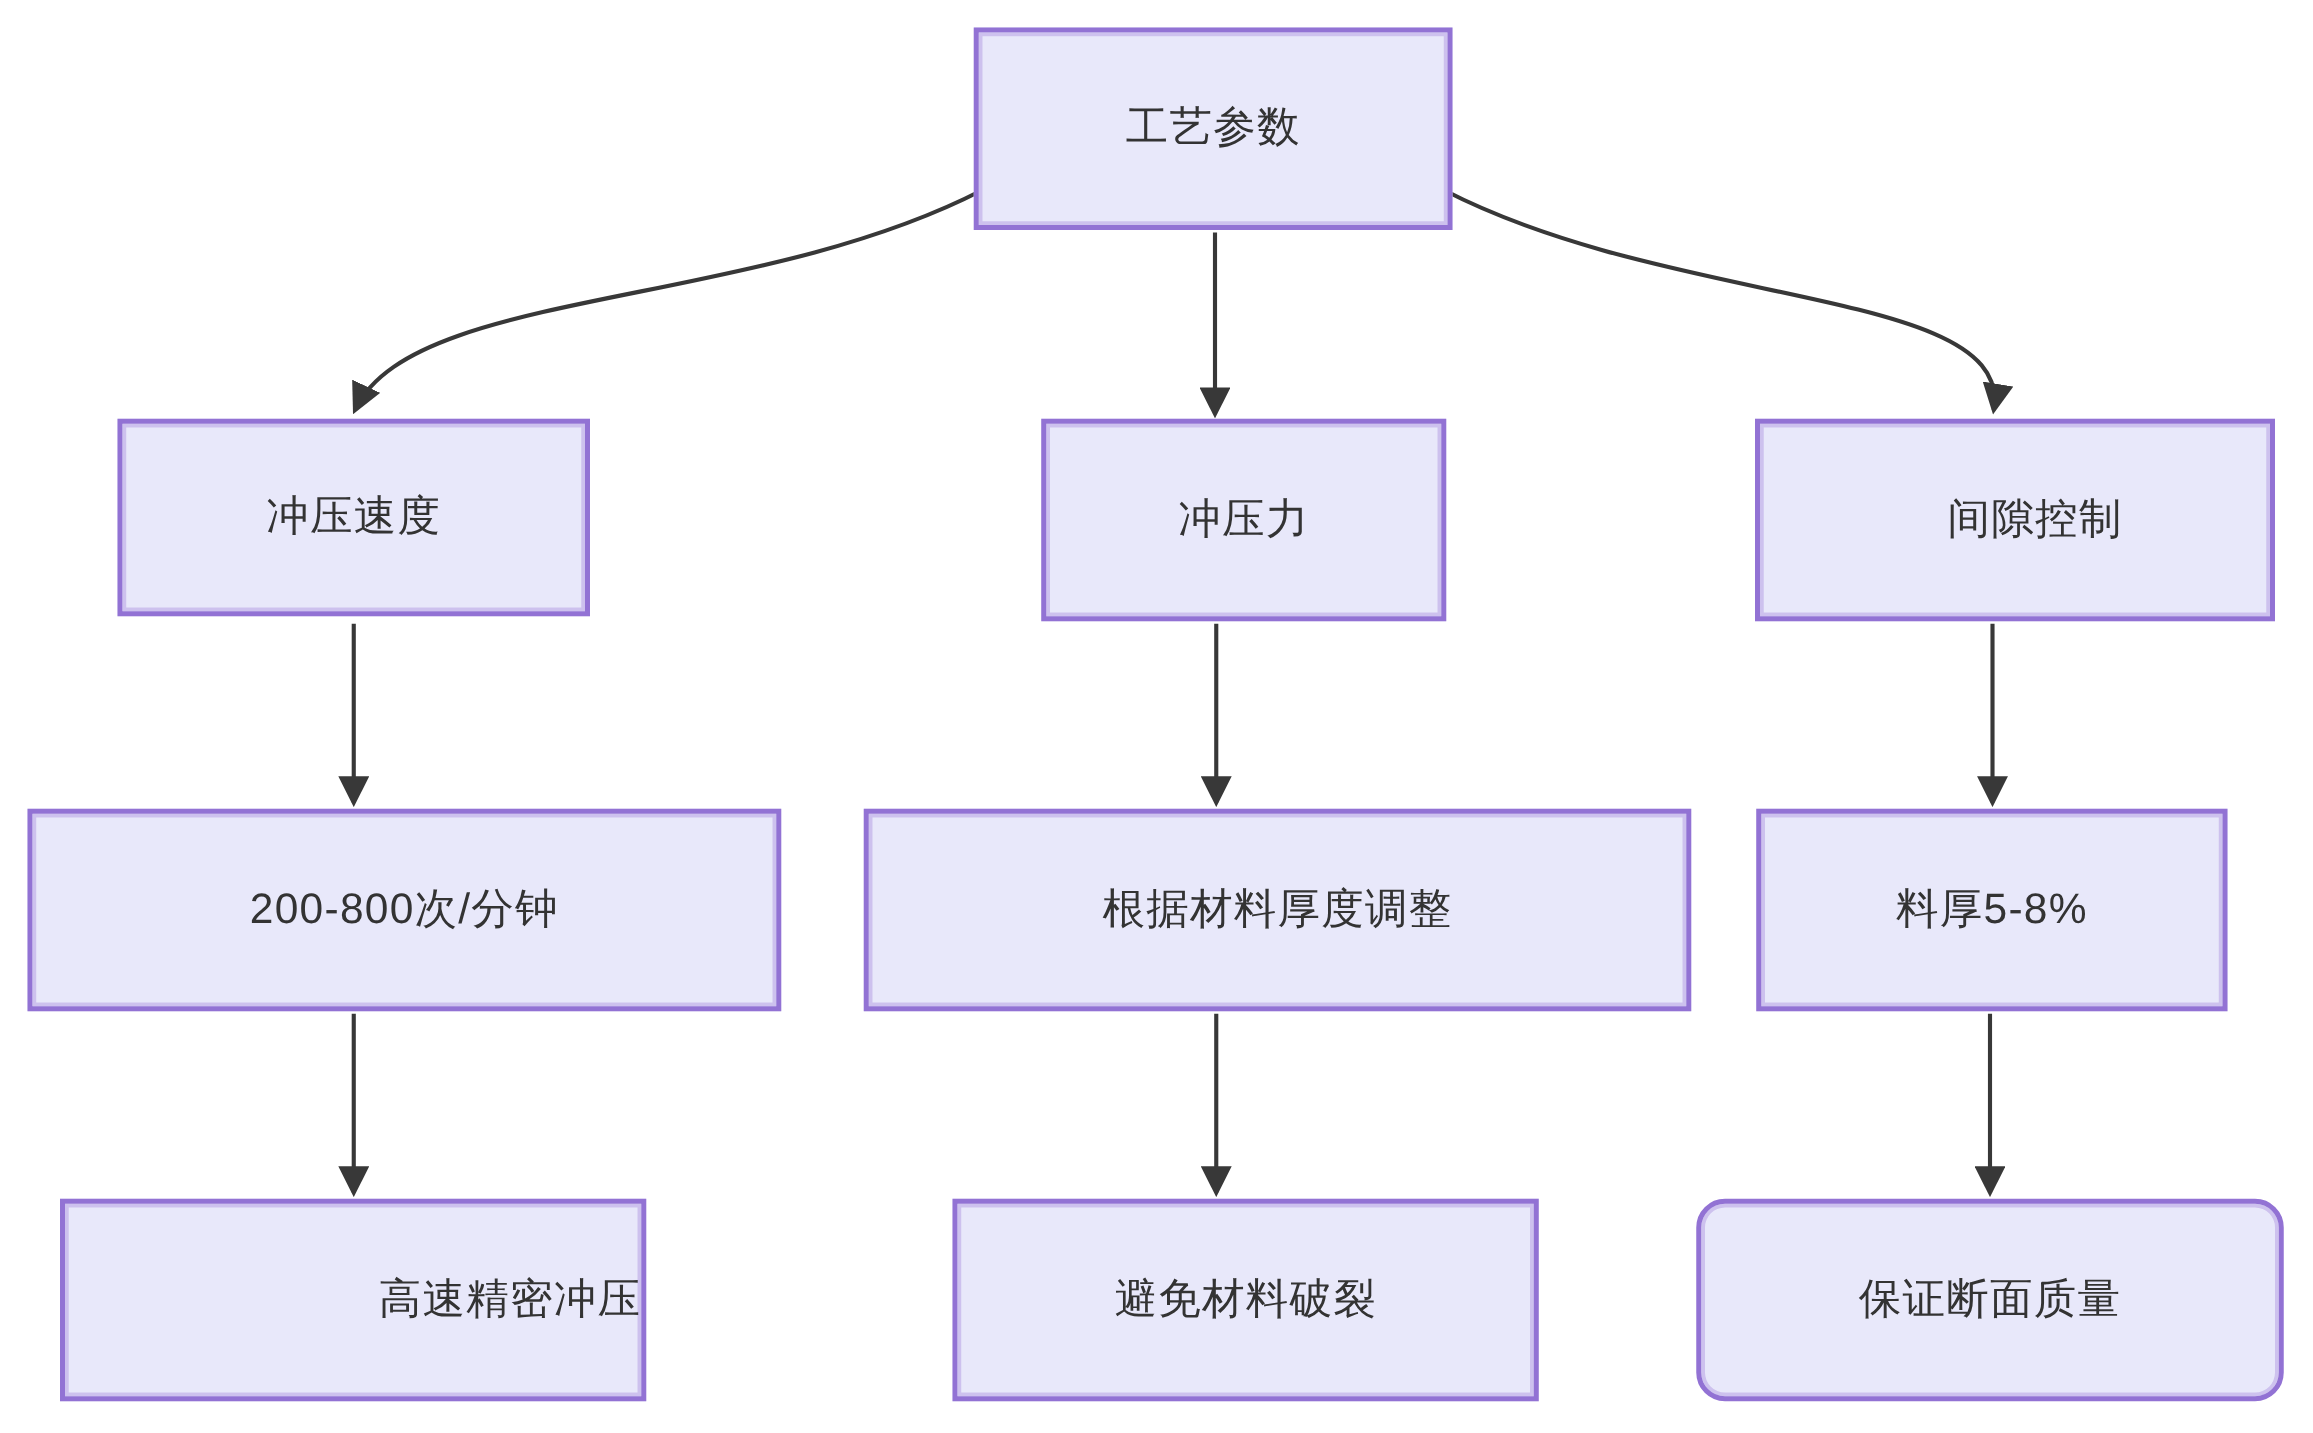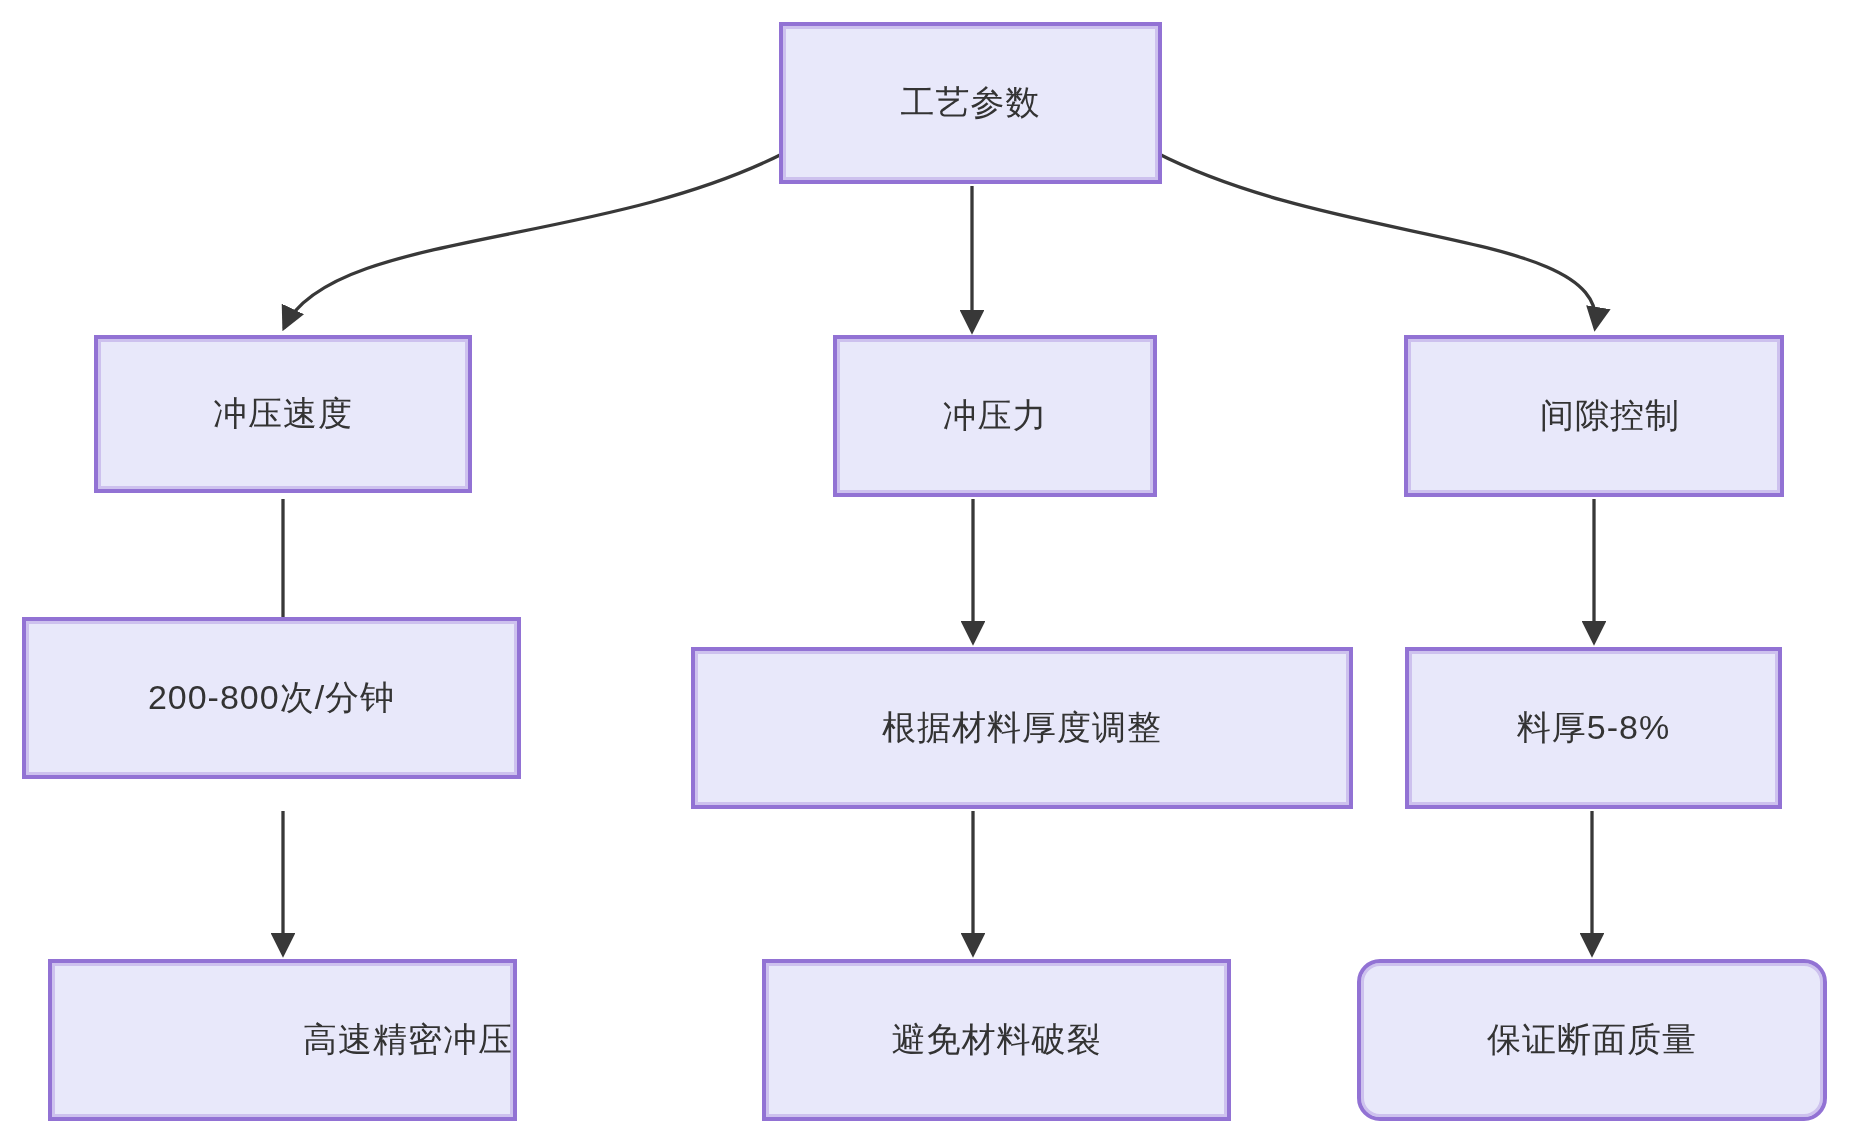--- a/index.html
+++ b/index.html
@@ -73,24 +73,24 @@
 
   <div class="node" style="left: 779px; top: 22px; width: 383px; height: 162px;">
     <span class="label">工艺参数</span>
   </div>
   <div class="node" style="left: 94px; top: 335px; width: 378px; height: 158px;">
     <span class="label">冲压速度</span>
   </div>
   <div class="node" style="left: 812px; top: 335px; width: 324px; height: 162px; margin-left: 21px;">
     <span class="label">冲压力</span>
   </div>
-  <div class="node" style="left: 1404px; top: 335px; width: 380px; height: 162px; padding-left: 32px;">
+  <div class="node" style="left: 1404px; top: 335px; width: 416px; height: 162px; padding-left: 32px;">
     <span class="label">间隙控制</span>
   </div>
-  <div class="node" style="left: 22px; top: 617px; width: 499px; height: 162px;">
+  <div class="node" style="left: 22px; top: 647px; width: 603px; height: 162px;">
     <span class="label">200-800次/分钟</span>
   </div>
   <div class="node" style="left: 691px; top: 647px; width: 662px; height: 162px;">
     <span class="label">根据材料厚度调整</span>
   </div>
   <div class="node" style="left: 1405px; top: 647px; width: 377px; height: 162px;">
     <span class="label">料厚5-8%</span>
   </div>
   <div class="node" style="left: 48px; top: 959px; width: 469px; height: 162px; justify-content: flex-end;">
     <span class="label">高速精密冲压</span>

